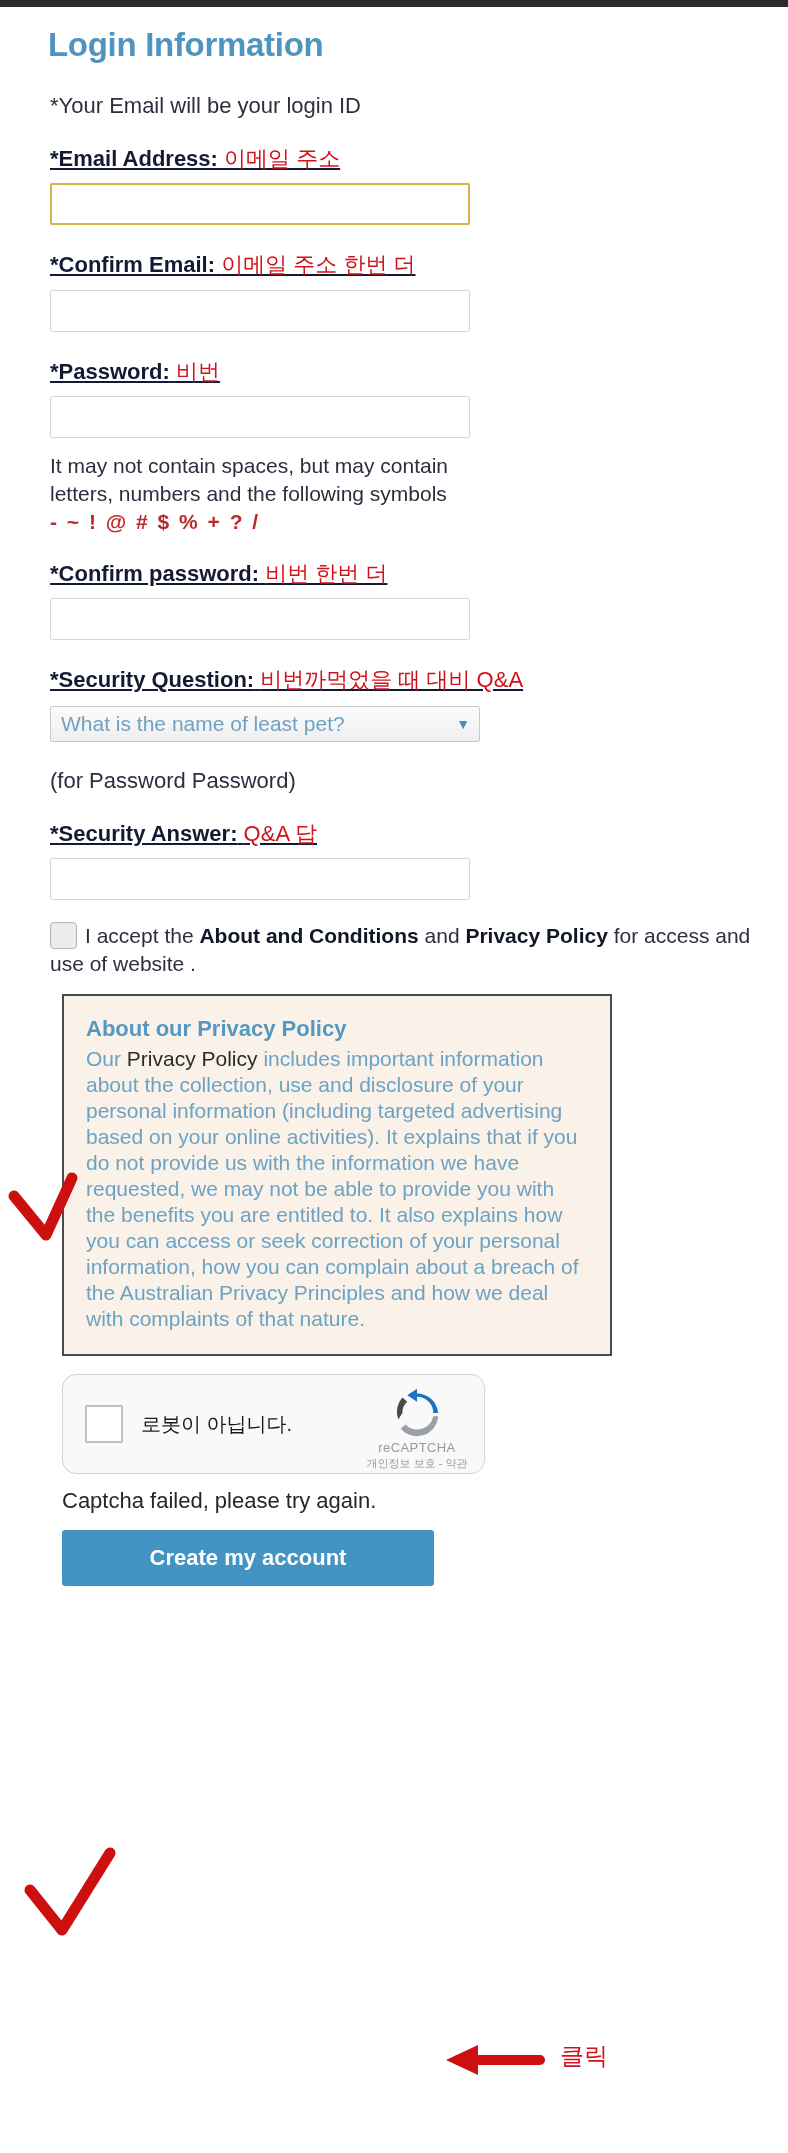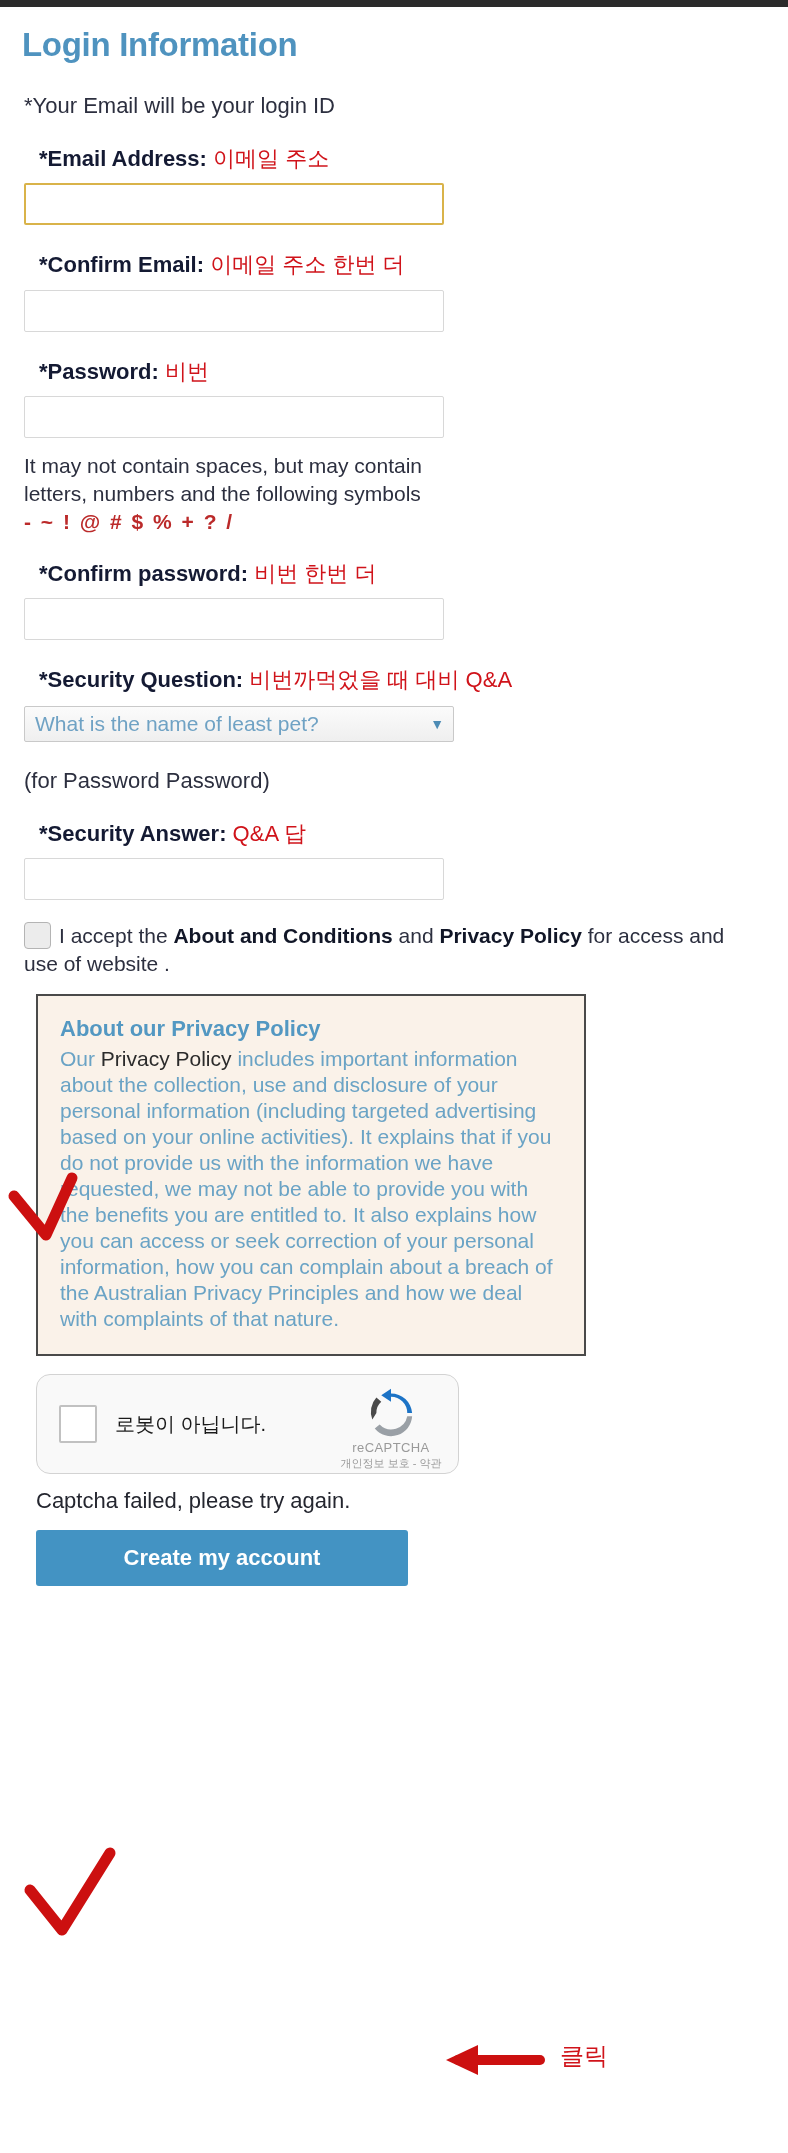--- a/index.html
+++ b/index.html
@@ -10,21 +10,21 @@
     color: #1c2239;
     position: relative;
     overflow: hidden;
   }
   .topbar {
     height: 7px;
     background: #2b2b2b;
     width: 100%;
   }
   .page {
-    padding: 0 28px 0 22px;
+    padding: 0 28px 0 48px;
     position: relative;
   }
   h1.section-title {
     color: #4f93bf;
     font-size: 33px;
     font-weight: bold;
     letter-spacing: -0.3px;
     margin: 18px 0 0 0;
     line-height: 1.2;
   }
@@ -32,22 +32,23 @@
     font-size: 22px;
     color: #2c2f3f;
     margin-top: 28px;
     margin-left: 2px;
   }
   .field-label {
     font-size: 22px;
     font-weight: bold;
     color: #141a33;
     margin-top: 26px;
-    margin-left: 17px;
+    margin-left: 2px;
     line-height: 1.25;
+    text-decoration: underline;
   }
   .kr { color: #d0131a; font-weight: normal; }
 
   .txt-input {
     display: block;
     width: 420px;
     height: 42px;
     margin-top: 11px;
     margin-left: 2px;
     border: 1px solid #d8d8d8;

